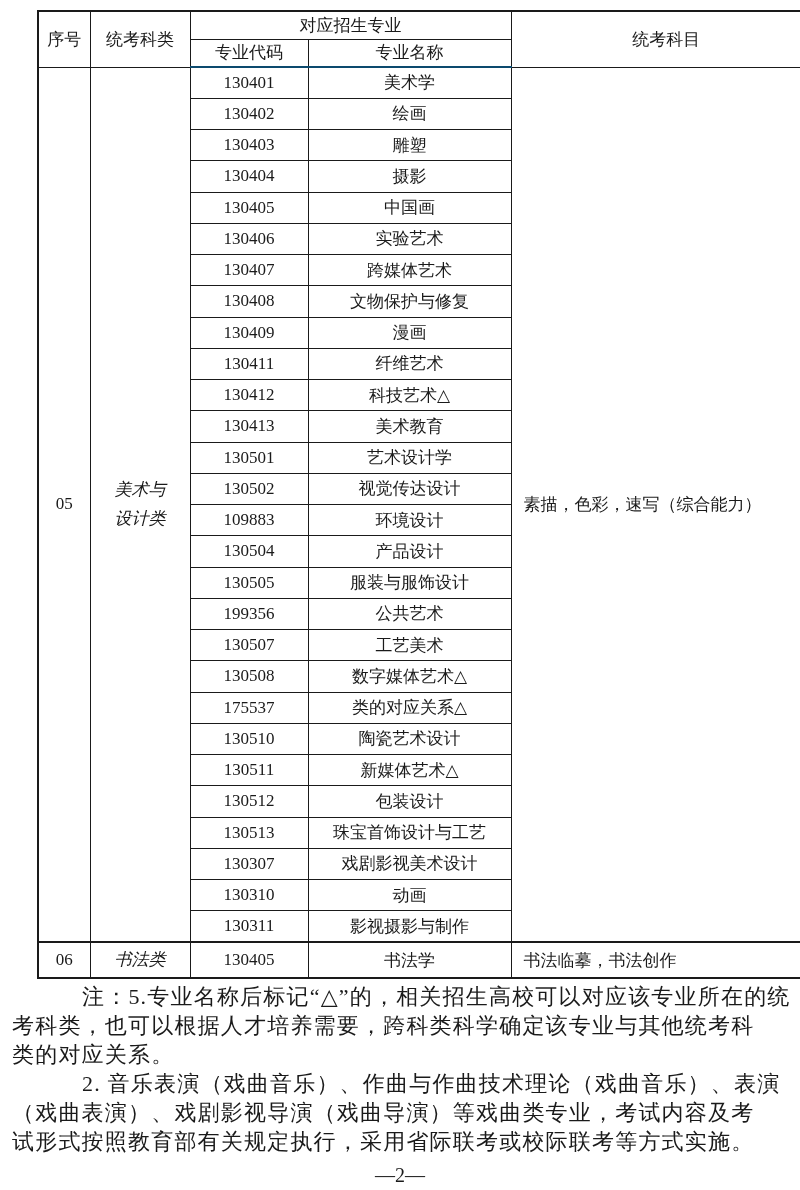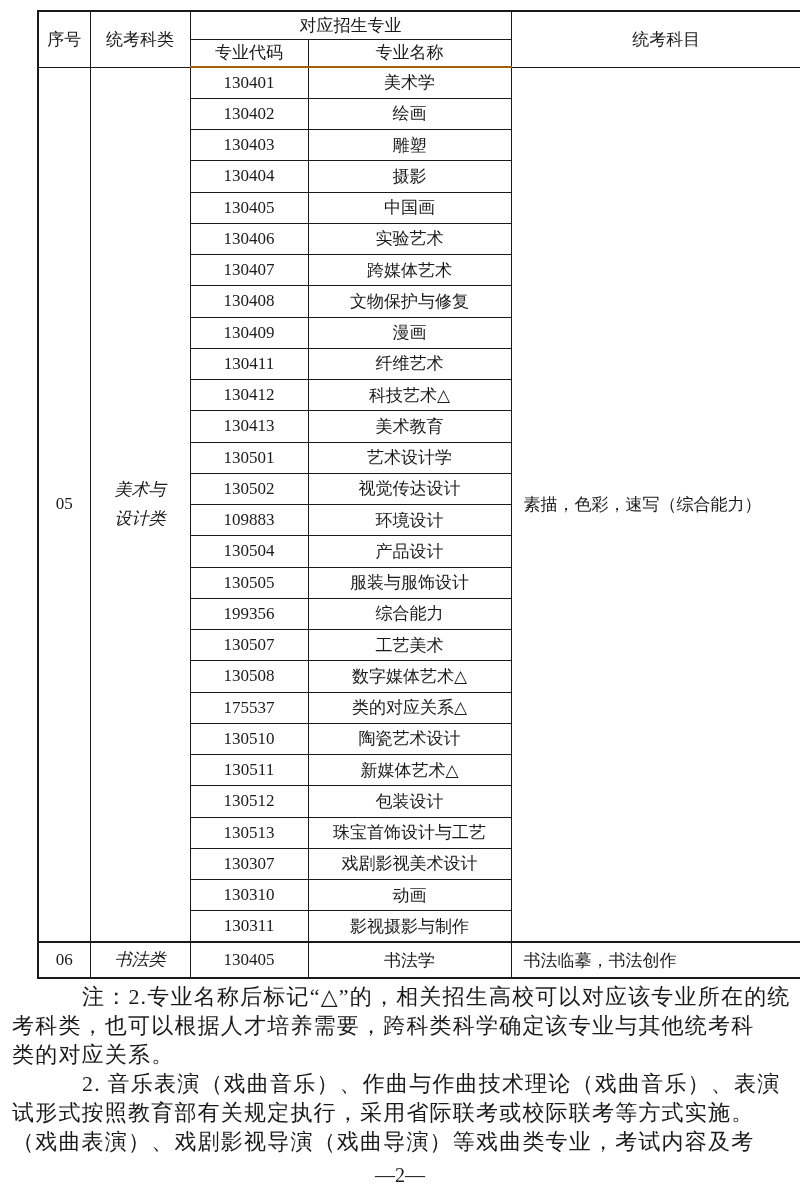--- a/index.html
+++ b/index.html
@@ -16,21 +16,21 @@
     font-size:17px; color:#1a1a1a;
   }
   table.majors { border:2px solid #1a1a1a;margin-left:29px; }
   table.majors th, table.majors td {
     border:1px solid #1a1a1a;
     text-align:center; vertical-align:middle;
     font-weight:normal; padding:0;
     overflow:hidden; white-space:nowrap;
   }
   table.majors thead tr { height:28px; }
-  table.majors thead tr.hdr-sub th { border-bottom:2px solid #a16207;text-align:center; }
+  table.majors thead tr.hdr-sub th { border-bottom:2px solid #0c4a6e;text-align:center; }
   table.majors tbody tr { height:31.25px; }
   table.majors tbody tr.row-last-group { height:36px;padding-left:20px; }
   table.majors tbody tr.group-start td { border-top:2px solid #1a1a1a; }
   td.category-cell { white-space:pre-line !important; line-height:1.75;font-style:italic; }
   td.subjects-cell { text-align:left !important; padding-left:12px !important; }
   
   .notes {
     position:absolute; left:12px; top:982px; width:780px;
     font-size:22px; line-height:29px; letter-spacing:1.2px;
     color:#1a1a1a;
@@ -134,21 +134,21 @@
       <tr>
         <td>130504</td>
         <td>产品设计</td>
       </tr>
       <tr>
         <td>130505</td>
         <td>服装与服饰设计</td>
       </tr>
       <tr>
         <td>199356</td>
-        <td>综合能力</td>
+        <td>公共艺术</td>
       </tr>
       <tr>
         <td>130507</td>
         <td>工艺美术</td>
       </tr>
       <tr>
         <td>130508</td>
         <td>数字媒体艺术△</td>
       </tr>
       <tr>
@@ -187,21 +187,21 @@
         <td>06</td>
         <td class="category-cell">书法类</td>
         <td>130405</td>
         <td>书法学</td>
         <td class="subjects-cell">书法临摹，书法创作</td>
       </tr>
     </tbody>
 </table>
 
 <div class="notes">
-    <div class="note-line indent">注：2.专业名称后标记“△”的，相关招生高校可以对应该专业所在的统</div>
+    <div class="note-line indent">注：5.专业名称后标记“△”的，相关招生高校可以对应该专业所在的统</div>
     <div class="note-line">考科类，也可以根据人才培养需要，跨科类科学确定该专业与其他统考科</div>
     <div class="note-line">类的对应关系。</div>
     <div class="note-line indent">2. 音乐表演（戏曲音乐）、作曲与作曲技术理论（戏曲音乐）、表演</div>
+    <div class="note-line">（戏曲表演）、戏剧影视导演（戏曲导演）等戏曲类专业，考试内容及考</div>
     <div class="note-line">试形式按照教育部有关规定执行，采用省际联考或校际联考等方式实施。</div>
-    <div class="note-line">（戏曲表演）、戏剧影视导演（戏曲导演）等戏曲类专业，考试内容及考</div>
   </div>
 
 <div class="page-number">—2—</div>
 
 </body></html>

